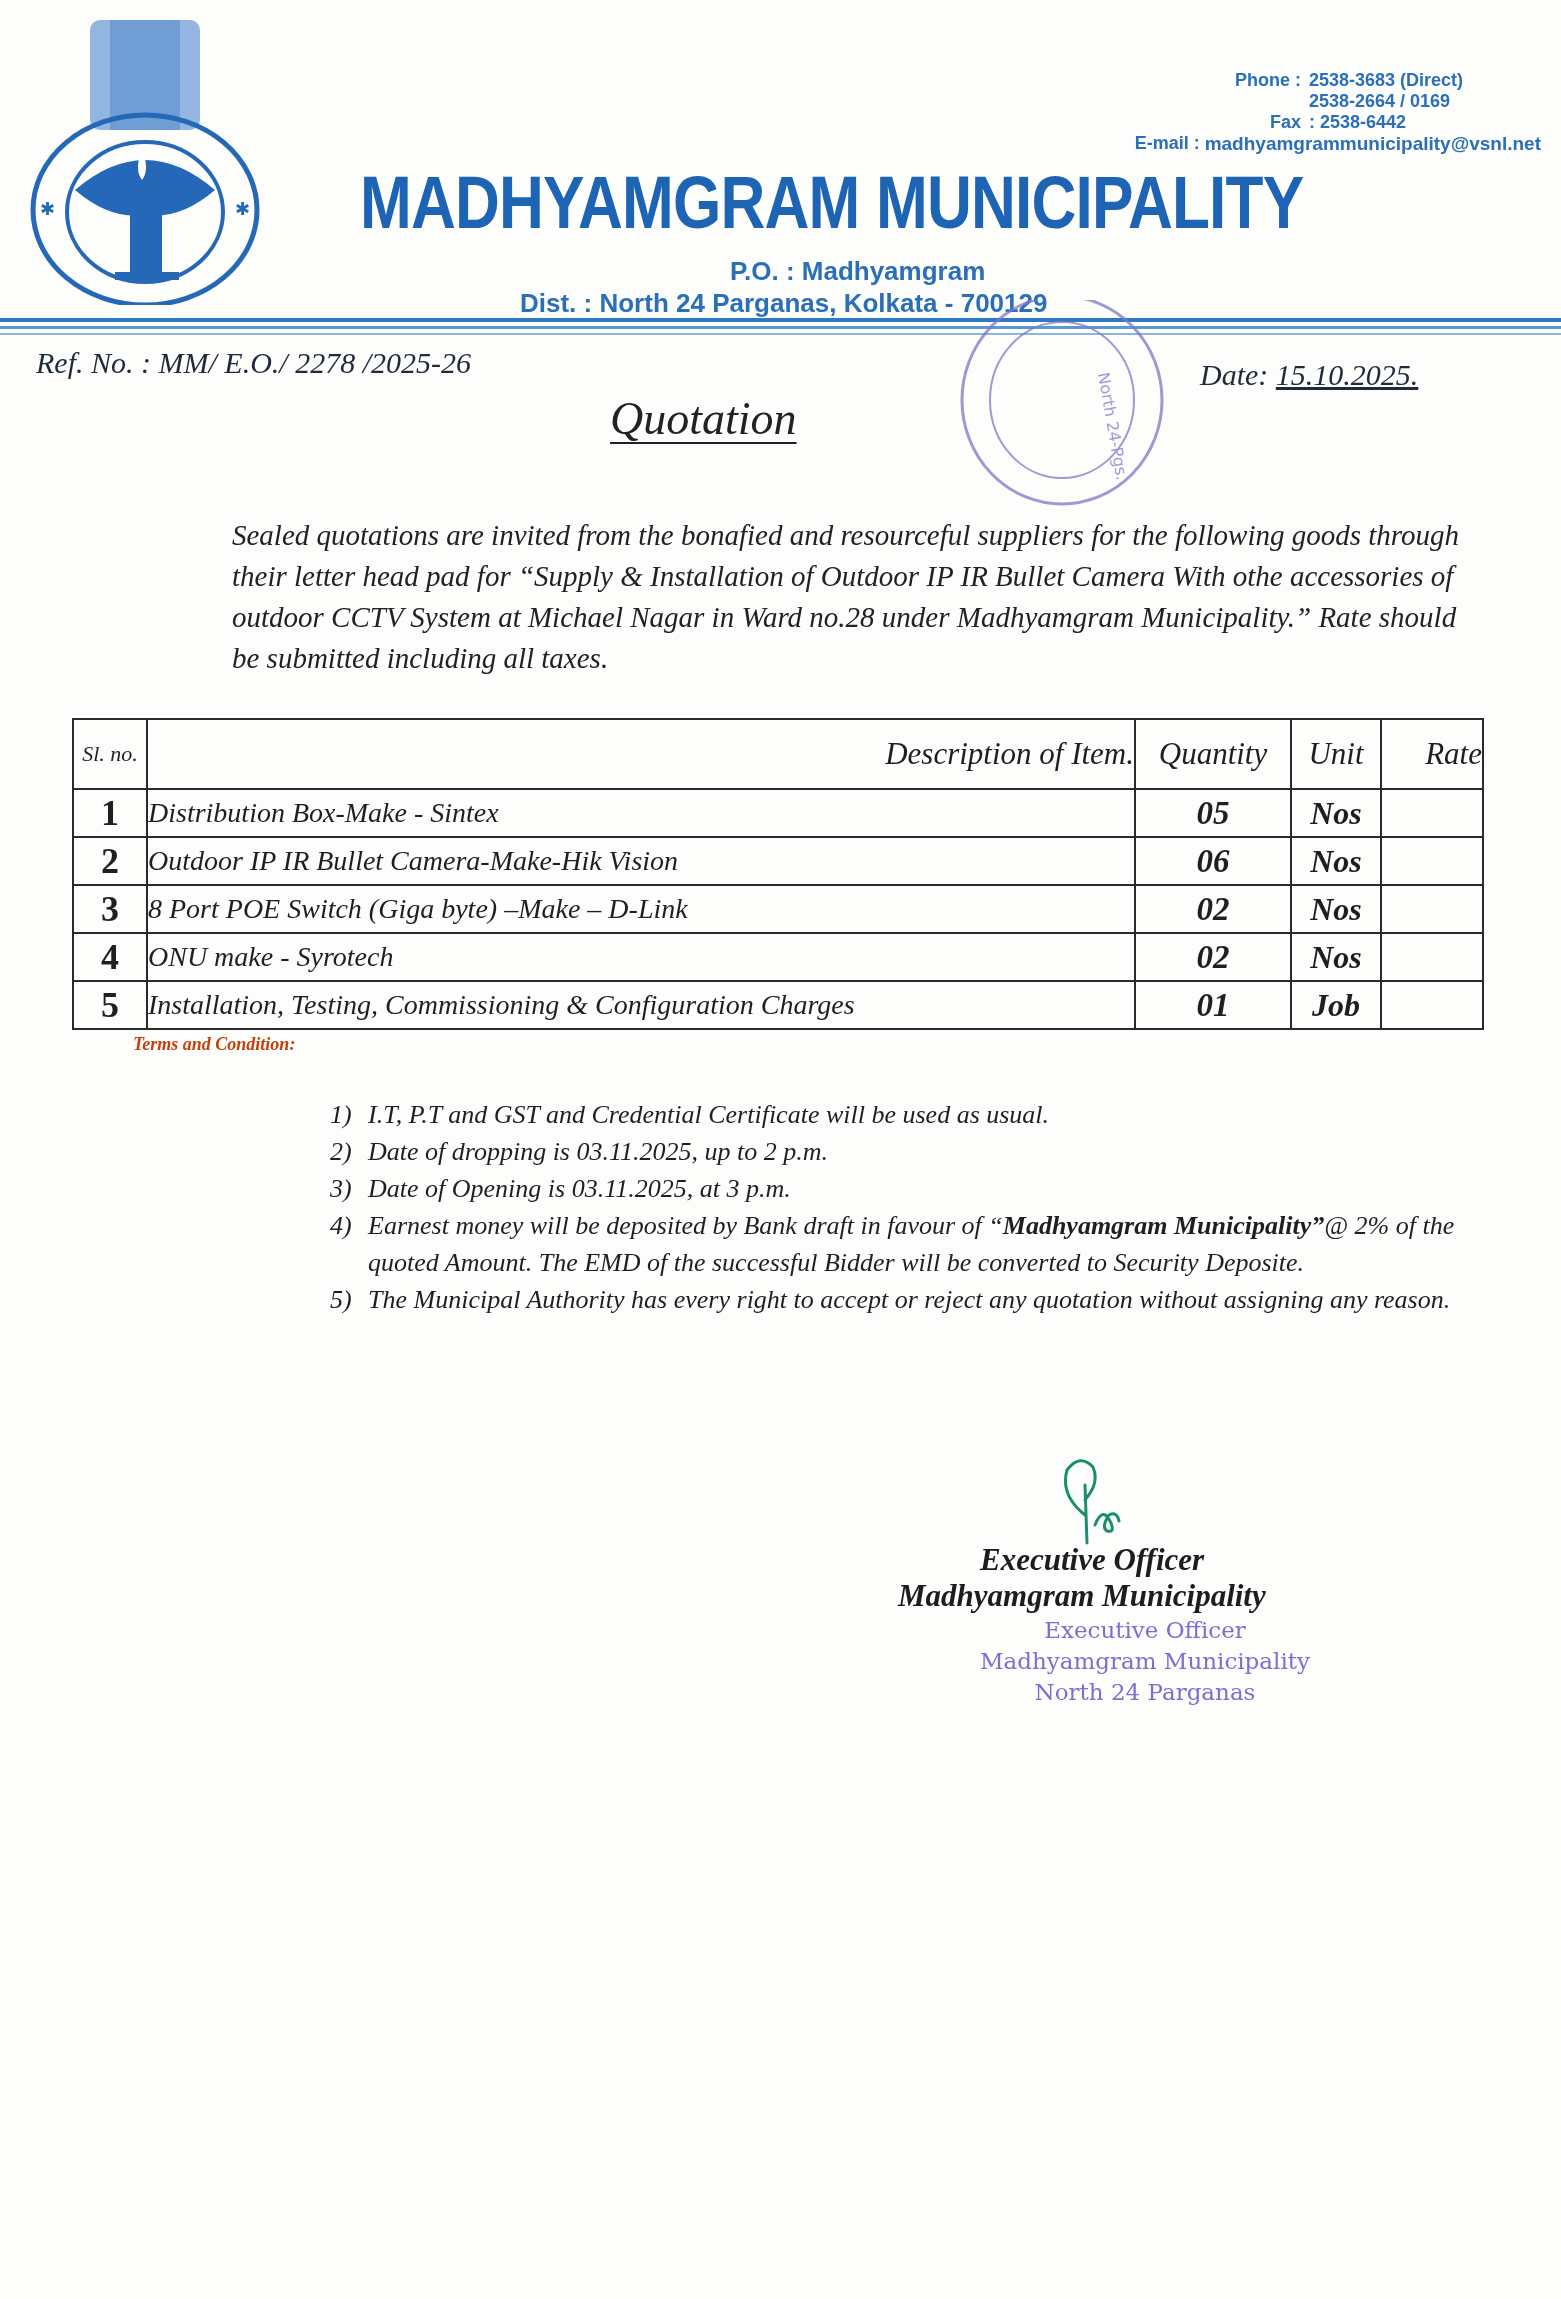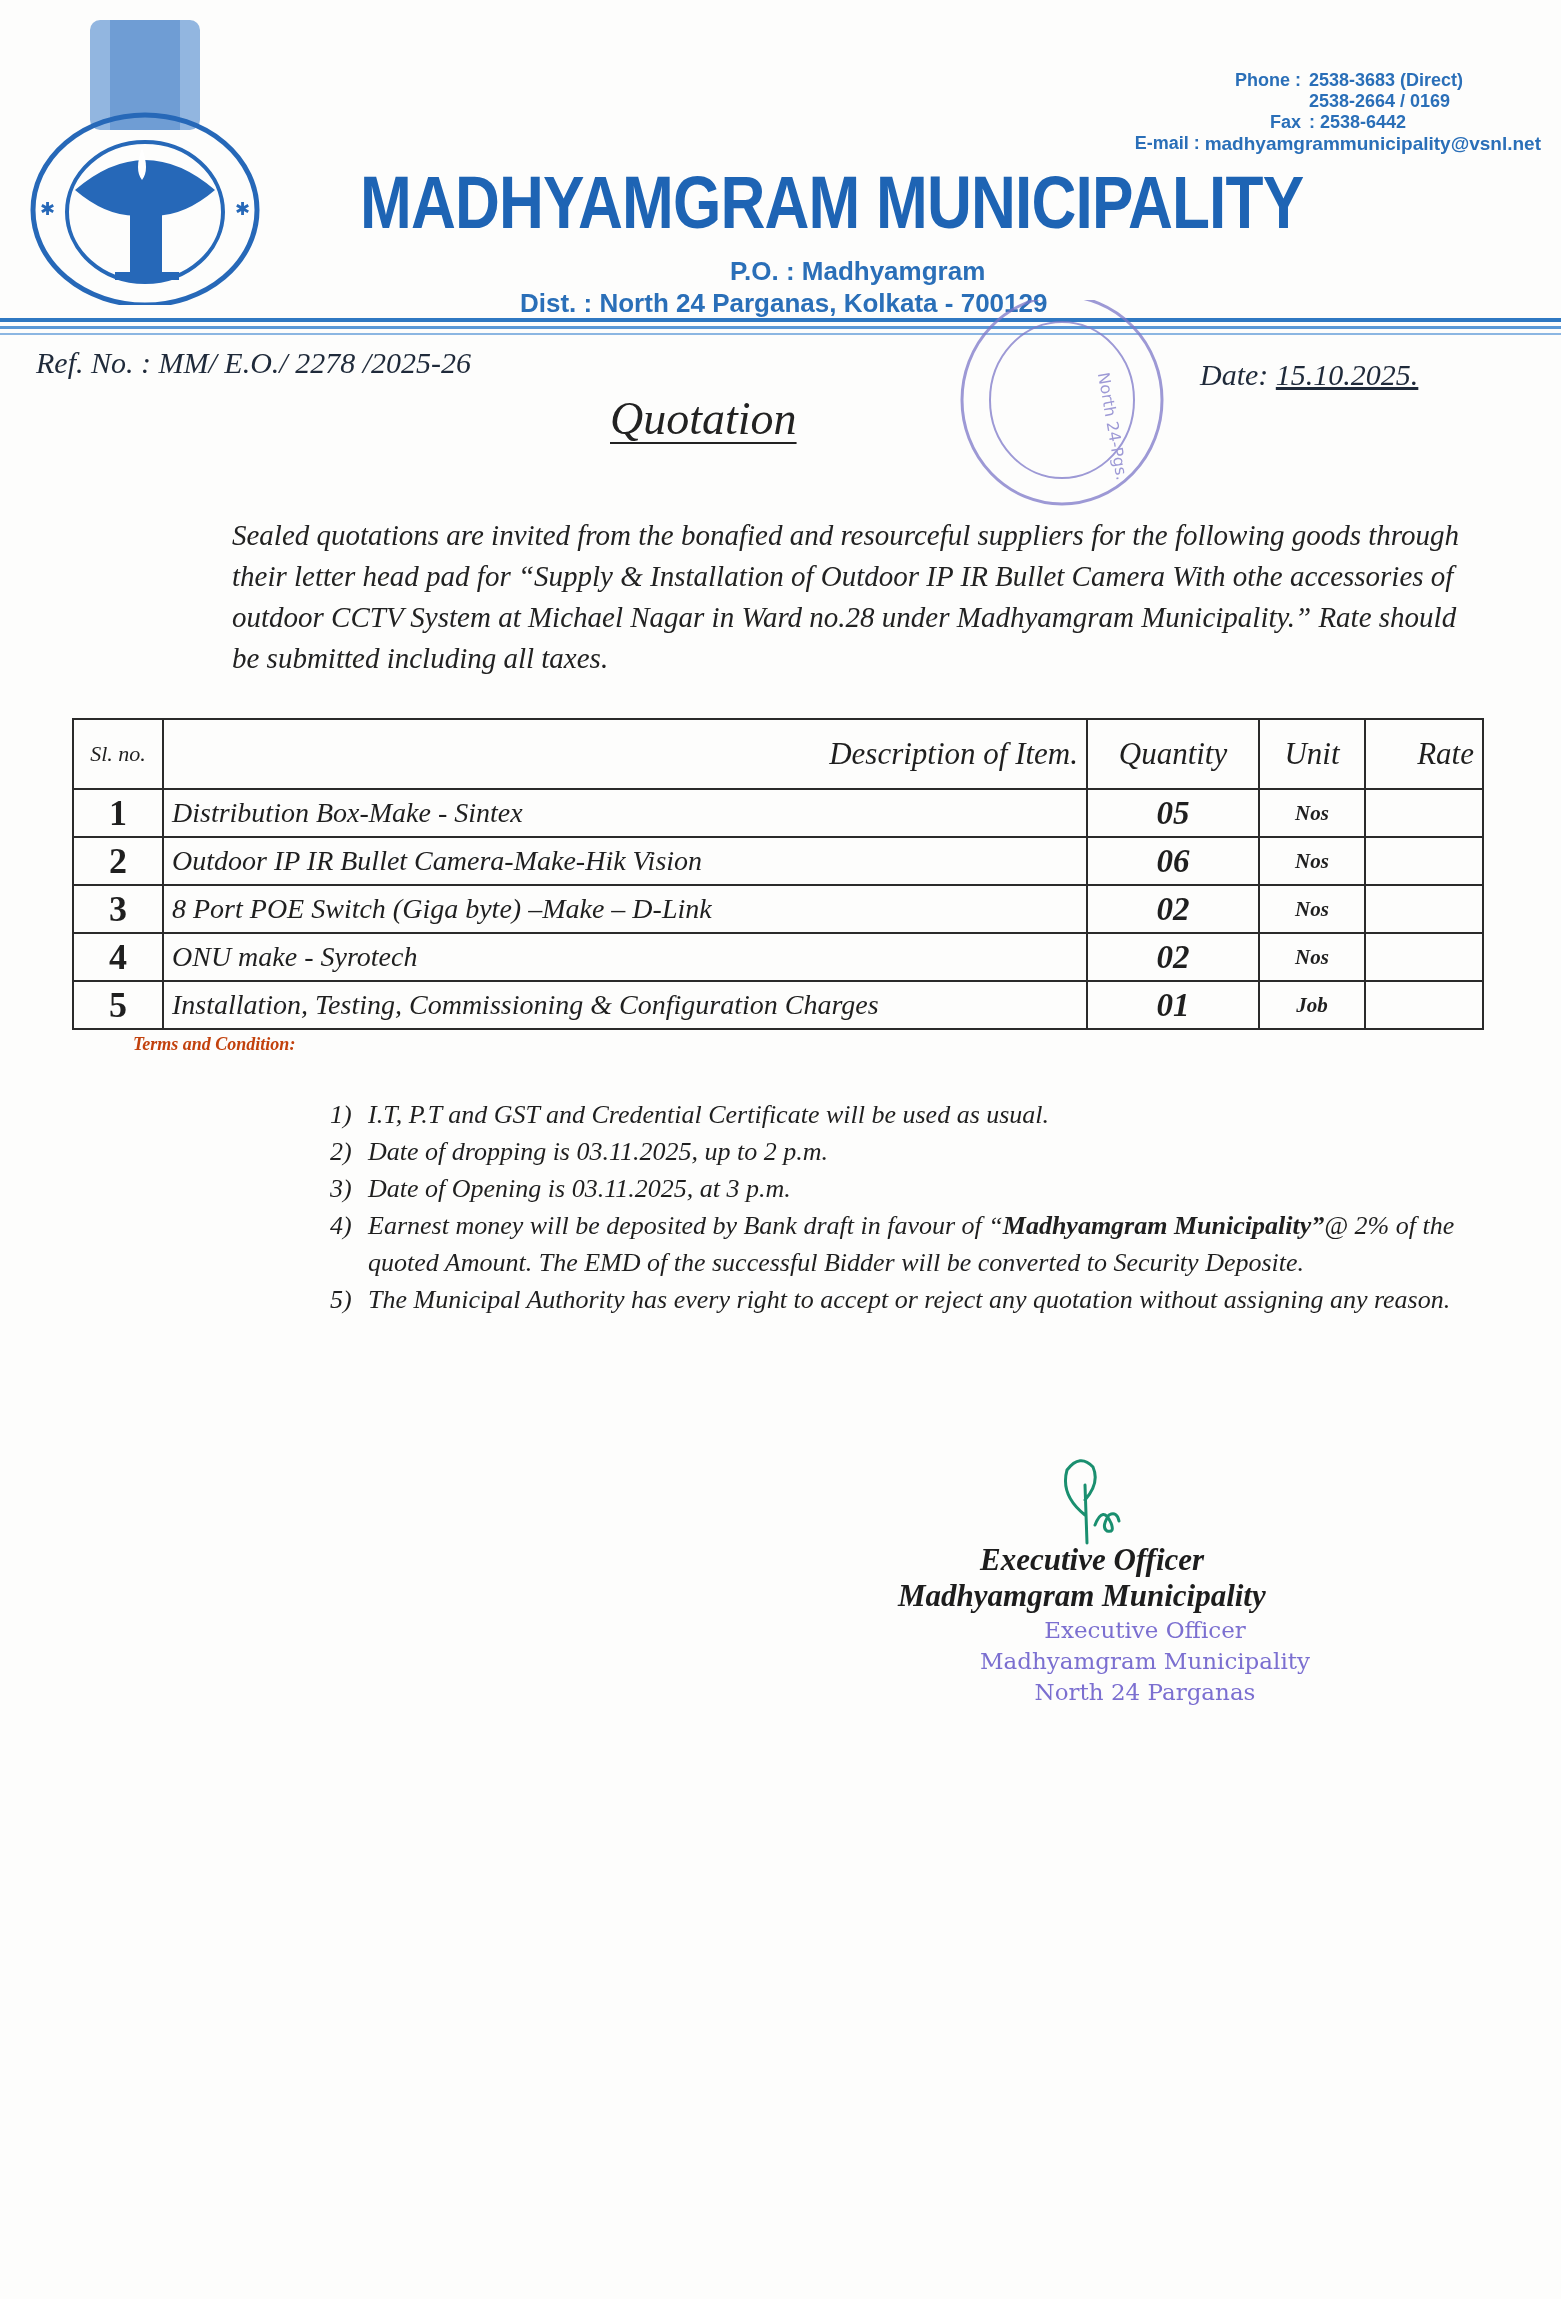--- a/index.html
+++ b/index.html
@@ -46,31 +46,31 @@
 
     
     .intro { left: 232px; top: 515px; width: 1230px; font-style: italic; font-size: 29px; line-height: 41px; color: #222; }
 
     
     table.items {
       position: absolute; left: 72px; top: 718px;
       border-collapse: collapse; width: 1412px;
       font-style: italic; color: #1f1f1f;
     }
-    table.items td, table.items th { border: 2px solid #2a2a2a; padding: 0 8px; height: 46px; }
+    table.items td, table.items th { border: 2px solid #2a2a2a; padding: 0 0; height: 46px; }
     table.items th { height: 68px; font-weight: normal; font-size: 31px; }
     table.items th.sl { font-size: 22px; line-height: 26px; width: 72px; text-align: center; }
     table.items th.desc { text-align: right; }
     table.items th.qty { width: 154px; }
     table.items th.unit { width: 88px; text-align: center; }
     table.items th.rate { width: 100px; text-align: right; }
     table.items td.sl { font-style: normal; font-size: 36px; text-align: center; font-weight: bold; }
     table.items td.desc { font-size: 28px; }
     table.items td.qty { font-size: 33px; text-align: center; font-weight: bold; }
-    table.items td.unit { font-size: 21px; text-align: center; font-weight: bold; }
+    table.items td.unit { font-size: 32px; text-align: center; font-weight: bold; }
 
     
     .terms-title { left: 133px; top: 1034px; font-style: italic; font-weight: bold; font-size: 18px; color:#c2410c; }
     .terms { left: 330px; top: 1096px; width: 1160px; font-style: italic; font-size: 26px; line-height: 37px; color: #1f1f1f; }
     .terms .item { display: flex; }
     .terms .num { width: 38px; flex: none; }
     .terms .txt { flex: 1; }
     .terms b { font-weight: bold; }
 
     

